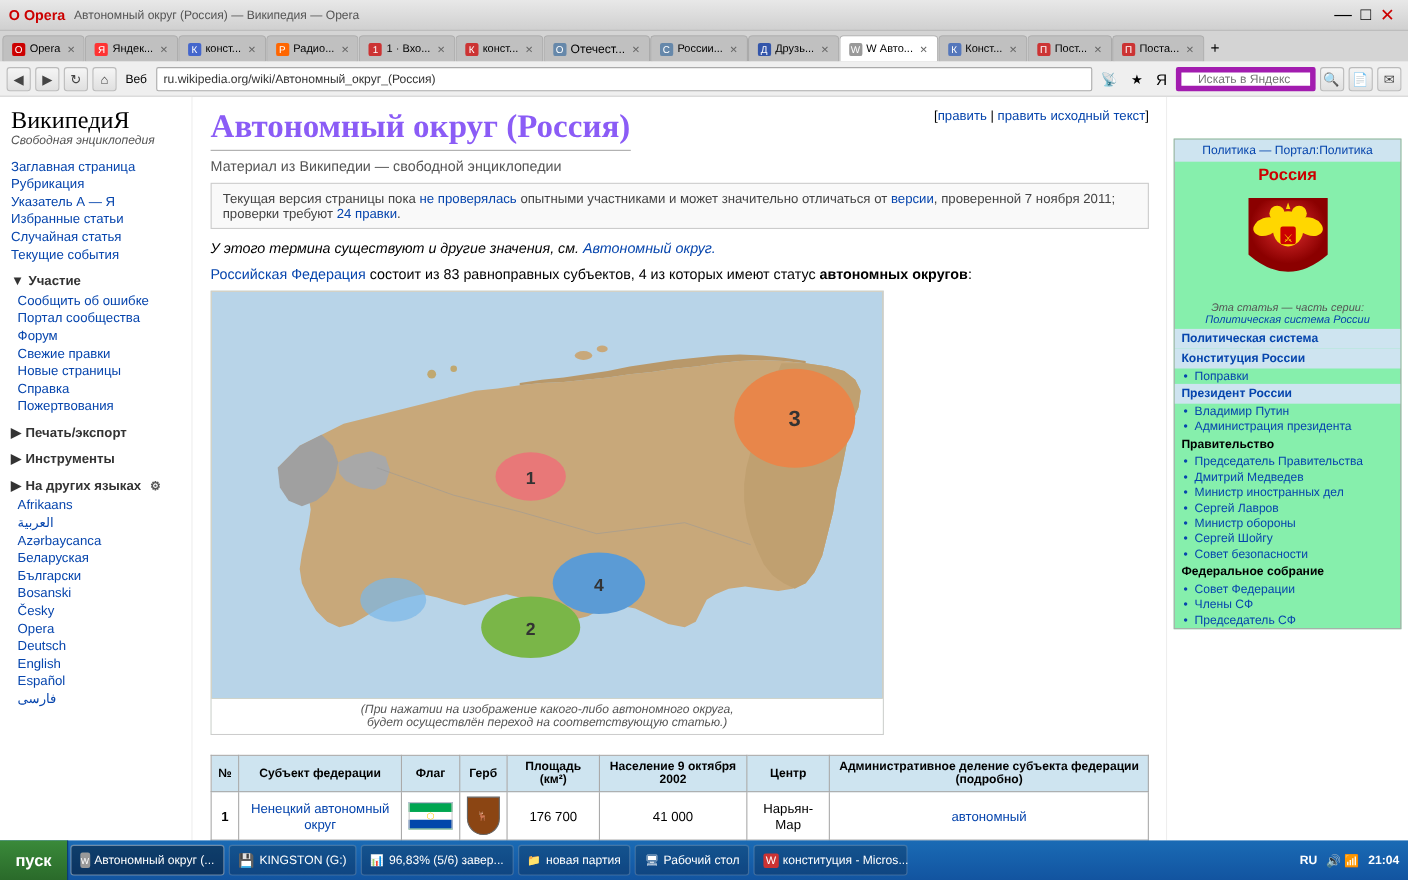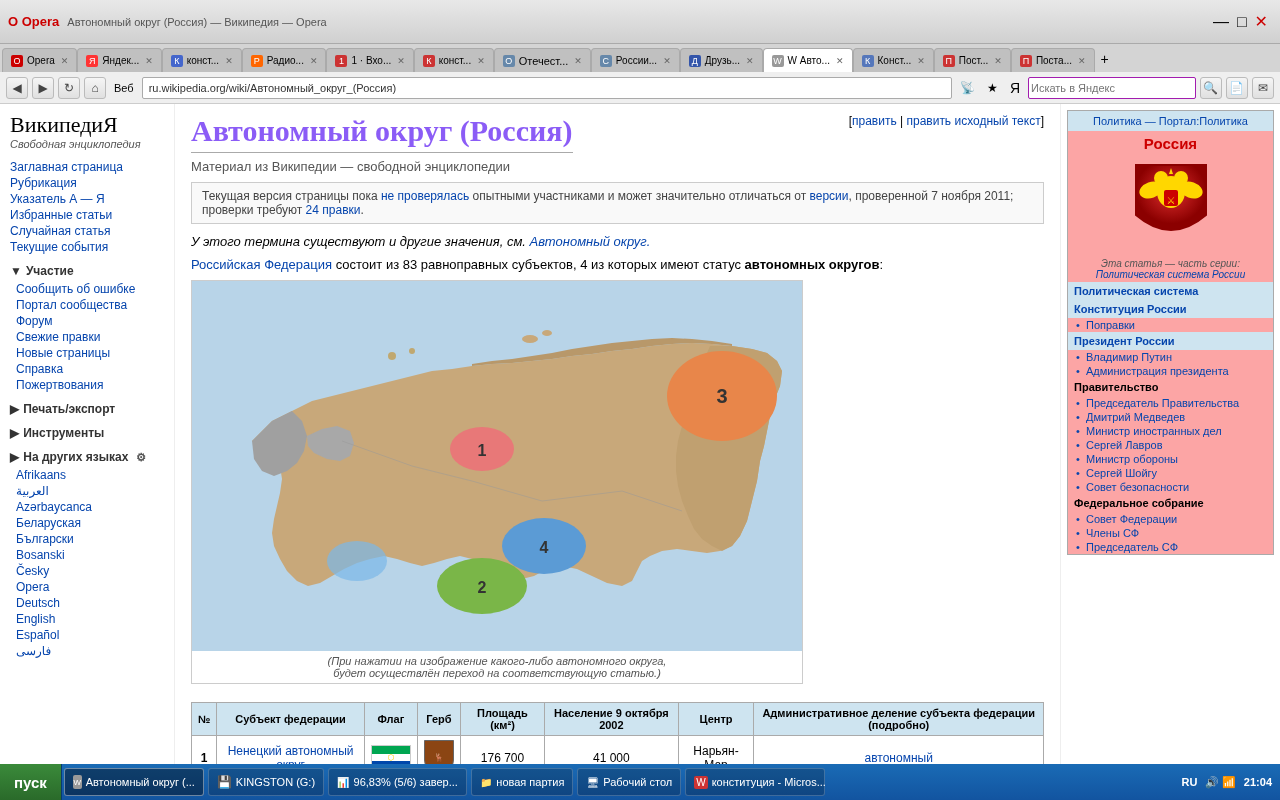--- a/index.html
+++ b/index.html
@@ -31,21 +31,21 @@
       display: flex; align-items: center; padding: 0 8px; gap: 8px; font-size: 11px;
     }
 
     
     .browser {
       position: fixed; top: 0; left: 0; right: 0; height: calc(100vh - 36px);
       display: flex; flex-direction: column; background: #f0f0f0;
     }
     .browser-title-bar {
       background: linear-gradient(to bottom, #e8e8e8, #d0d0d0);
-      height: 44px; display: flex; align-items: center; padding: 0 8px;
+      height: 28px; display: flex; align-items: center; padding: 0 8px;
       border-bottom: 1px solid #aaa; font-size: 12px;
     }
     .browser-title-bar-logo { color: #cc0000; font-weight: bold; font-size: 13px; margin-right: 8px; }
     .tabs-bar {
       background: #d4d4d4; display: flex; align-items: flex-end; padding: 2px 2px 0;
       height: 28px; overflow: hidden;
     }
     .tab {
       height: 24px; padding: 0 8px; background: #c0c0c0; border: 1px solid #aaa;
       border-bottom: none; border-radius: 4px 4px 0 0; font-size: 10px;
@@ -62,22 +62,22 @@
     .nav-btn {
       width: 22px; height: 22px; background: linear-gradient(to bottom, #f5f5f5, #e0e0e0);
       border: 1px solid #bbb; border-radius: 3px; display: flex; align-items: center;
       justify-content: center; cursor: pointer; font-size: 12px; color: #444;
     }
     .address-bar {
       flex: 1; height: 22px; border: 1px solid #aaa; border-radius: 2px;
       padding: 0 6px; font-size: 11px; background: #fff; color: #333;
     }
     .search-bar {
-      width: 168px; height: 22px; border: 1px solid #a21caf; border-radius: 2px;
-      padding: 0 2px; font-size: 11px; background: #fff;
+      width: 127px; height: 22px; border: 5px solid #a21caf; border-radius: 2px;
+      padding: 0 15px; font-size: 11px; background: #fff;
     }
 
     
     .page {
       display: flex; flex: 1; overflow: hidden; background: #fff;
     }
 
     
     .sidebar {
       width: 175px; background: #fff; overflow-y: auto; padding: 8px 10px;
@@ -135,21 +135,21 @@
     .data-table td { border: 1px solid #aaa; padding: 4px 6px; text-align: center; font-size: 12px; }
     .data-table td a { color: #0645ad; text-decoration: none; cursor: pointer; }
     .data-table td:first-child { font-weight: bold; }
 
     
     .right-sidebar {
       width: 220px; padding: 6px; font-size: 12px; flex-shrink: 0;
       border-left: 1px solid #eee; overflow-y: auto;
     }
     .info-box {
-      border: 1px solid #aaa; background: #fca5a5; font-size: 11px;
+      border: 1px solid #aaa; background: #86efac; font-size: 11px; margin-top: 32px;
     }
     .info-box-header {
       background: #cee4f0; text-align: center; padding: 4px;
       font-size: 11px; color: #555;
     }
     .info-box-title { text-align: center; font-size: 15px; font-weight: bold; padding: 4px; color: #c00; }
     .info-box-coat { text-align: center; padding: 4px; }
     .info-box-sub { text-align: center; font-size: 10px; color: #555; padding: 2px 4px; font-style: italic; }
     .info-box-section-title { background: #cee4f0; padding: 3px 6px; font-weight: bold; font-size: 11px; }
     .info-box-category-title { padding: 3px 6px; font-weight: bold; font-size: 11px; color: #000; }

